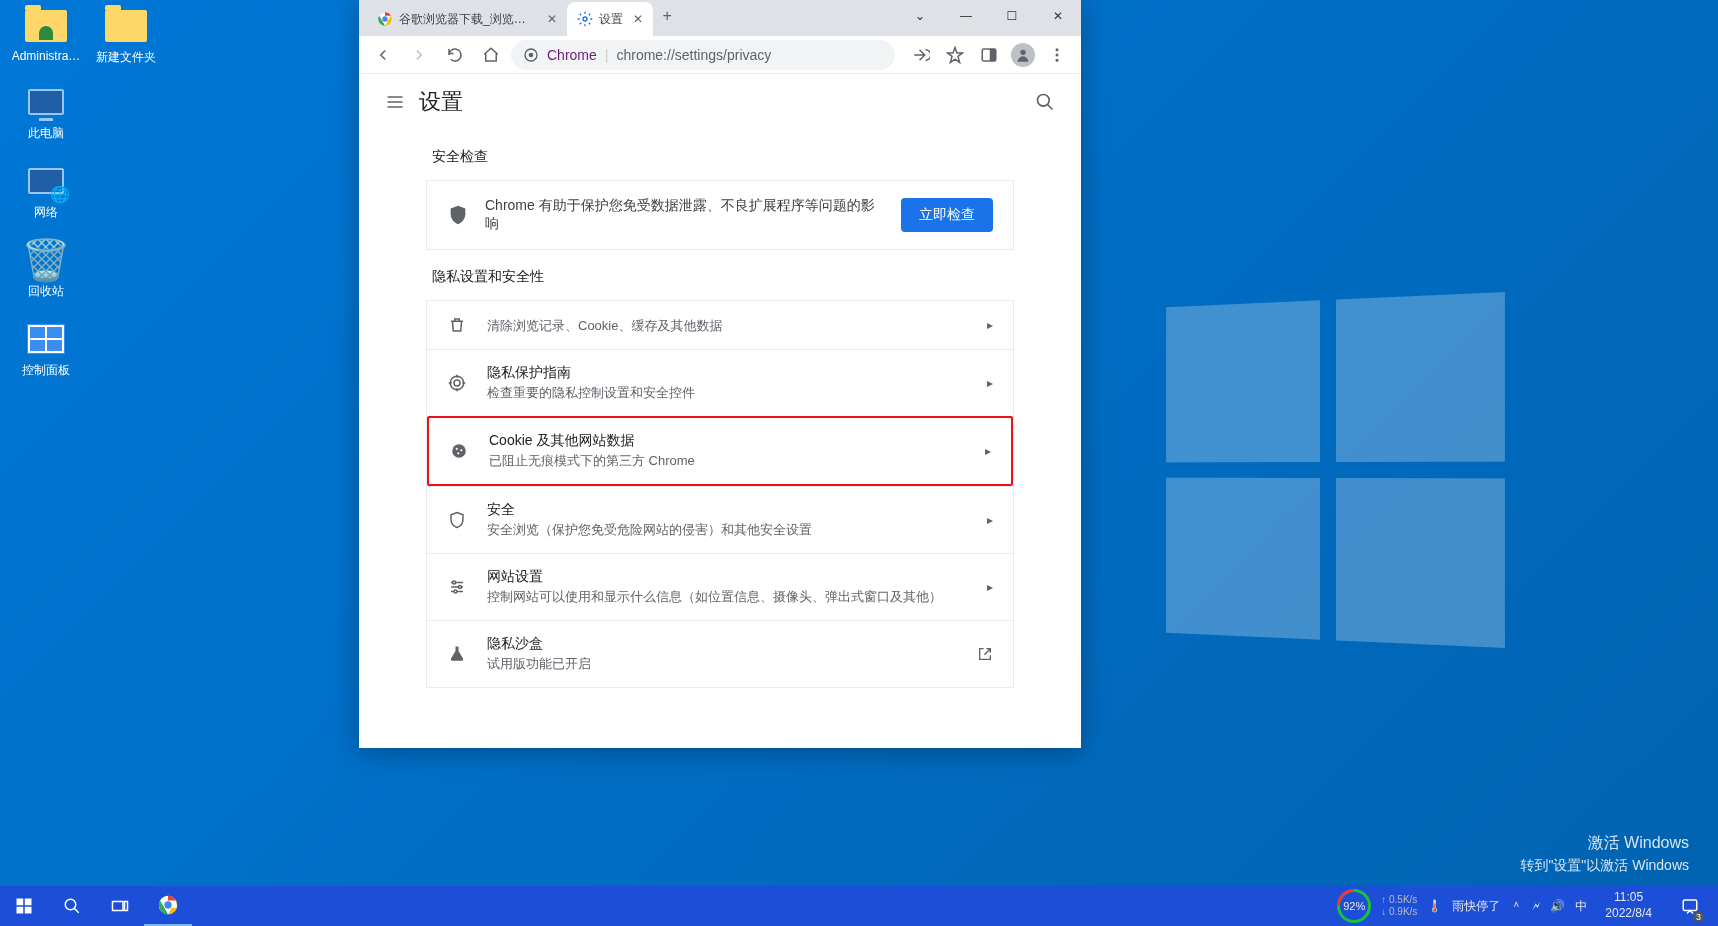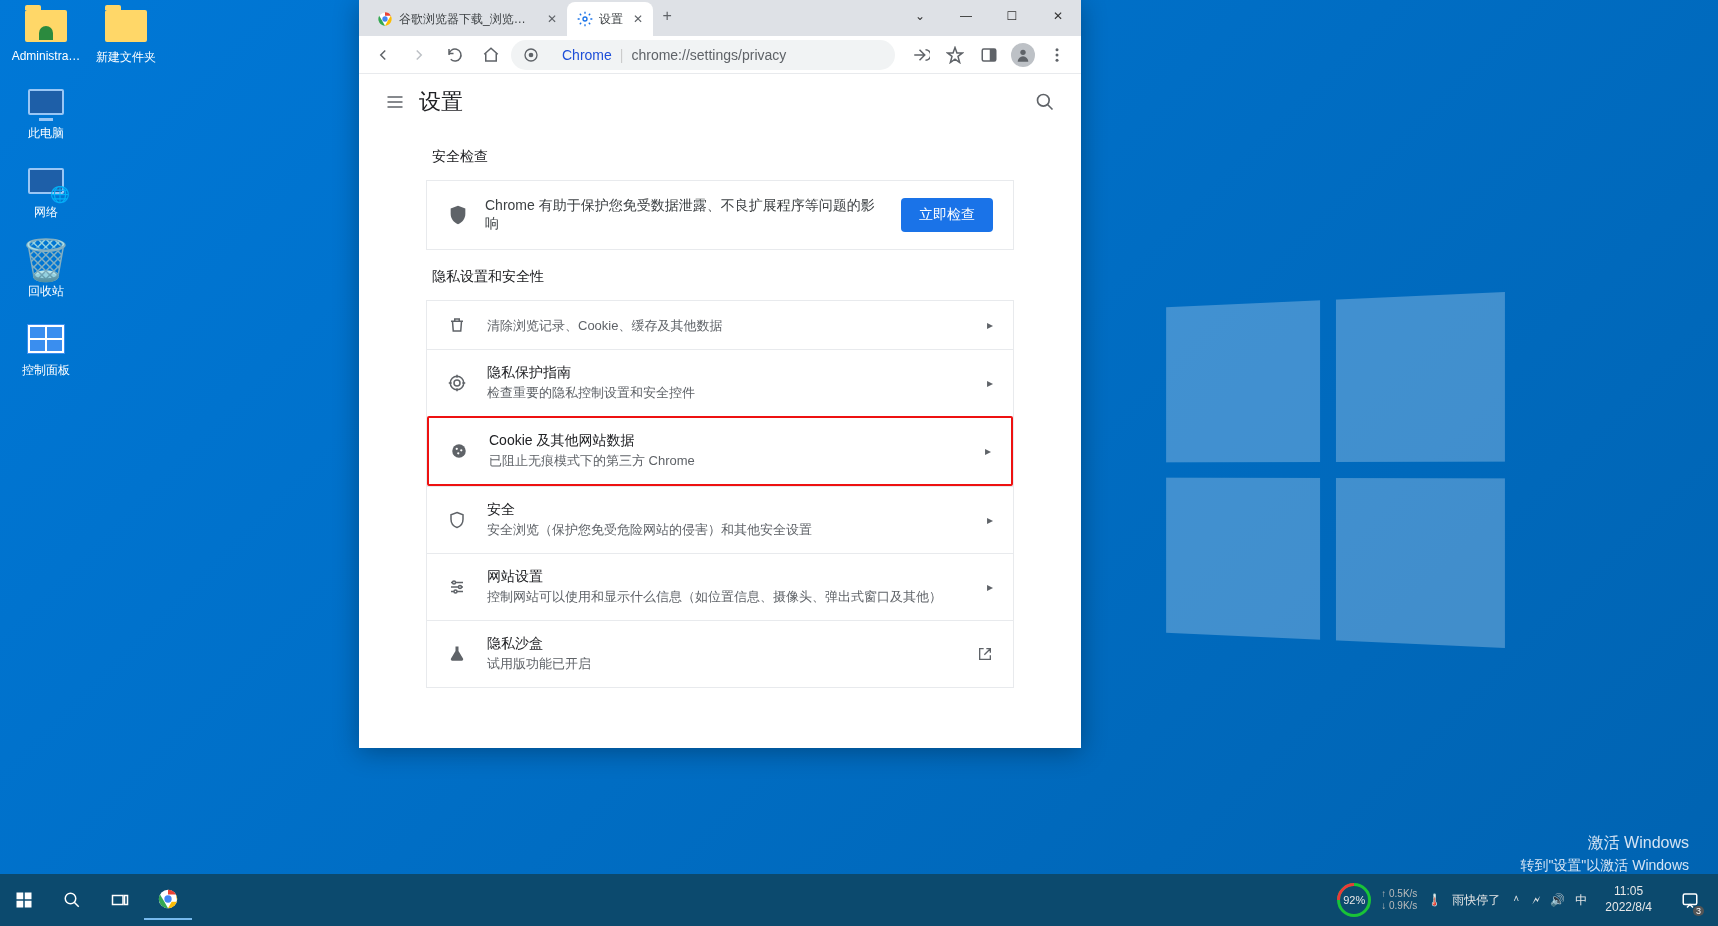--- a/index.html
+++ b/index.html
@@ -32,21 +32,21 @@
 .newtab-btn { width: 28px; height: 28px; display: flex; align-items: center; justify-content: center; color: #5f6368; font-size: 16px; cursor: pointer; }
 .winctrl { display: flex; height: 32px; align-self: flex-start; margin-left: auto; }
 .winctrl div { width: 46px; display: flex; align-items: center; justify-content: center; font-size: 12px; color: #333; cursor: pointer; }
 .winctrl .caret { font-size: 12px; }
 
 .toolbar { height: 38px; background: #fff; display: flex; align-items: center; padding: 0 8px; gap: 4px; border-bottom: 1px solid #e8eaed; }
 .nav-btn { width: 32px; height: 32px; display: flex; align-items: center; justify-content: center; color: #5f6368; cursor: pointer; border-radius: 50%; }
 .nav-btn svg { width: 18px; height: 18px; }
 .omnibox { flex: 1; height: 30px; background: #f1f3f4; border-radius: 15px; display: flex; align-items: center; padding: 0 12px; gap: 8px; font-size: 14px; color: #202124; }
 .omnibox .lock { color: #5f6368; }
-.omnibox .origin { color: #1d4ed8; margin-left: 15px; }
+.omnibox .origin { color: #701a75; }
 .omnibox .path { color: #5f6368; }
 .toolbar-actions { display: flex; align-items: center; gap: 2px; padding-left: 6px; }
 .toolbar-actions .act { width: 32px; height: 32px; display: flex; align-items: center; justify-content: center; color: #5f6368; cursor: pointer; border-radius: 50%; }
 .avatar-circle { width: 24px; height: 24px; border-radius: 50%; background: #bdc1c6; display:flex; align-items:center; justify-content:center; }
 
 
 .settings-header { height: 56px; display: flex; align-items: center; padding: 0 16px; border-bottom: none; }
 .menu-btn { width: 40px; height: 40px; display: flex; align-items: center; justify-content: center; color: #5f6368; cursor: pointer; }
 .settings-title { font-size: 22px; color: #202124; margin-left: 4px; }
 .search-btn { margin-left: auto; width: 40px; height: 40px; display: flex; align-items: center; justify-content: center; color: #5f6368; cursor: pointer; }
@@ -75,21 +75,21 @@
 
 
 .win-logo { position: absolute; top: 300px; right: 220px; width: 340px; height: 340px; display: grid; grid-template-columns: 1fr 1fr; grid-template-rows: 1fr 1fr; gap: 16px; transform: perspective(400px) rotateY(-6deg); opacity: 0.28; }
 .win-logo div { background: #e8f1fb; }
 
 
 .watermark { position: absolute; right: 29px; bottom: 50px; color: #d4e4f4; font-size: 14px; text-align: right; line-height: 1.5; }
 .watermark .wl1 { font-size: 16px; }
 
 
-.taskbar { position: absolute; bottom: 0; left: 0; right: 0; height: 52px; background: #0c4a6e; display: flex; align-items: center; color: #fff; }
+.taskbar { position: absolute; bottom: 0; left: 0; right: 0; height: 40px; background: #1d4ed8; display: flex; align-items: center; color: #fff; }
 .taskbar .tb-btn { width: 48px; height: 40px; display: flex; align-items: center; justify-content: center; cursor: pointer; font-size: 16px; }
 .taskbar .tb-btn.chrome-active { border-bottom: 2px solid #76b9ed; }
 .taskbar .spacer { flex: 1; }
 .sys-tray { display: flex; align-items: center; gap: 10px; padding: 0 8px; font-size: 12px; color: #e8e8e8; }
 .battery-circle { width: 34px; height: 34px; border-radius: 50%; border: 3px solid #19c337; display: flex; align-items: center; justify-content: center; font-size: 11px; position: relative; }
 .battery-circle::before { content: ""; position: absolute; inset: -3px; border-radius: 50%; border: 3px solid transparent; border-top-color: #e83a3a; transform: rotate(-45deg); }
 .net-speed { font-size: 10px; line-height: 1.2; color: #bbb; }
 .datetime { text-align: center; font-size: 12px; line-height: 1.3; padding: 0 8px; }
 .notif-icon { width: 40px; height: 40px; display: flex; align-items: center; justify-content: center; position: relative; }
 .notif-badge { position: absolute; bottom: 4px; right: 6px; background: #555; color: #fff; font-size: 9px; padding: 0 3px; border-radius: 6px; }

